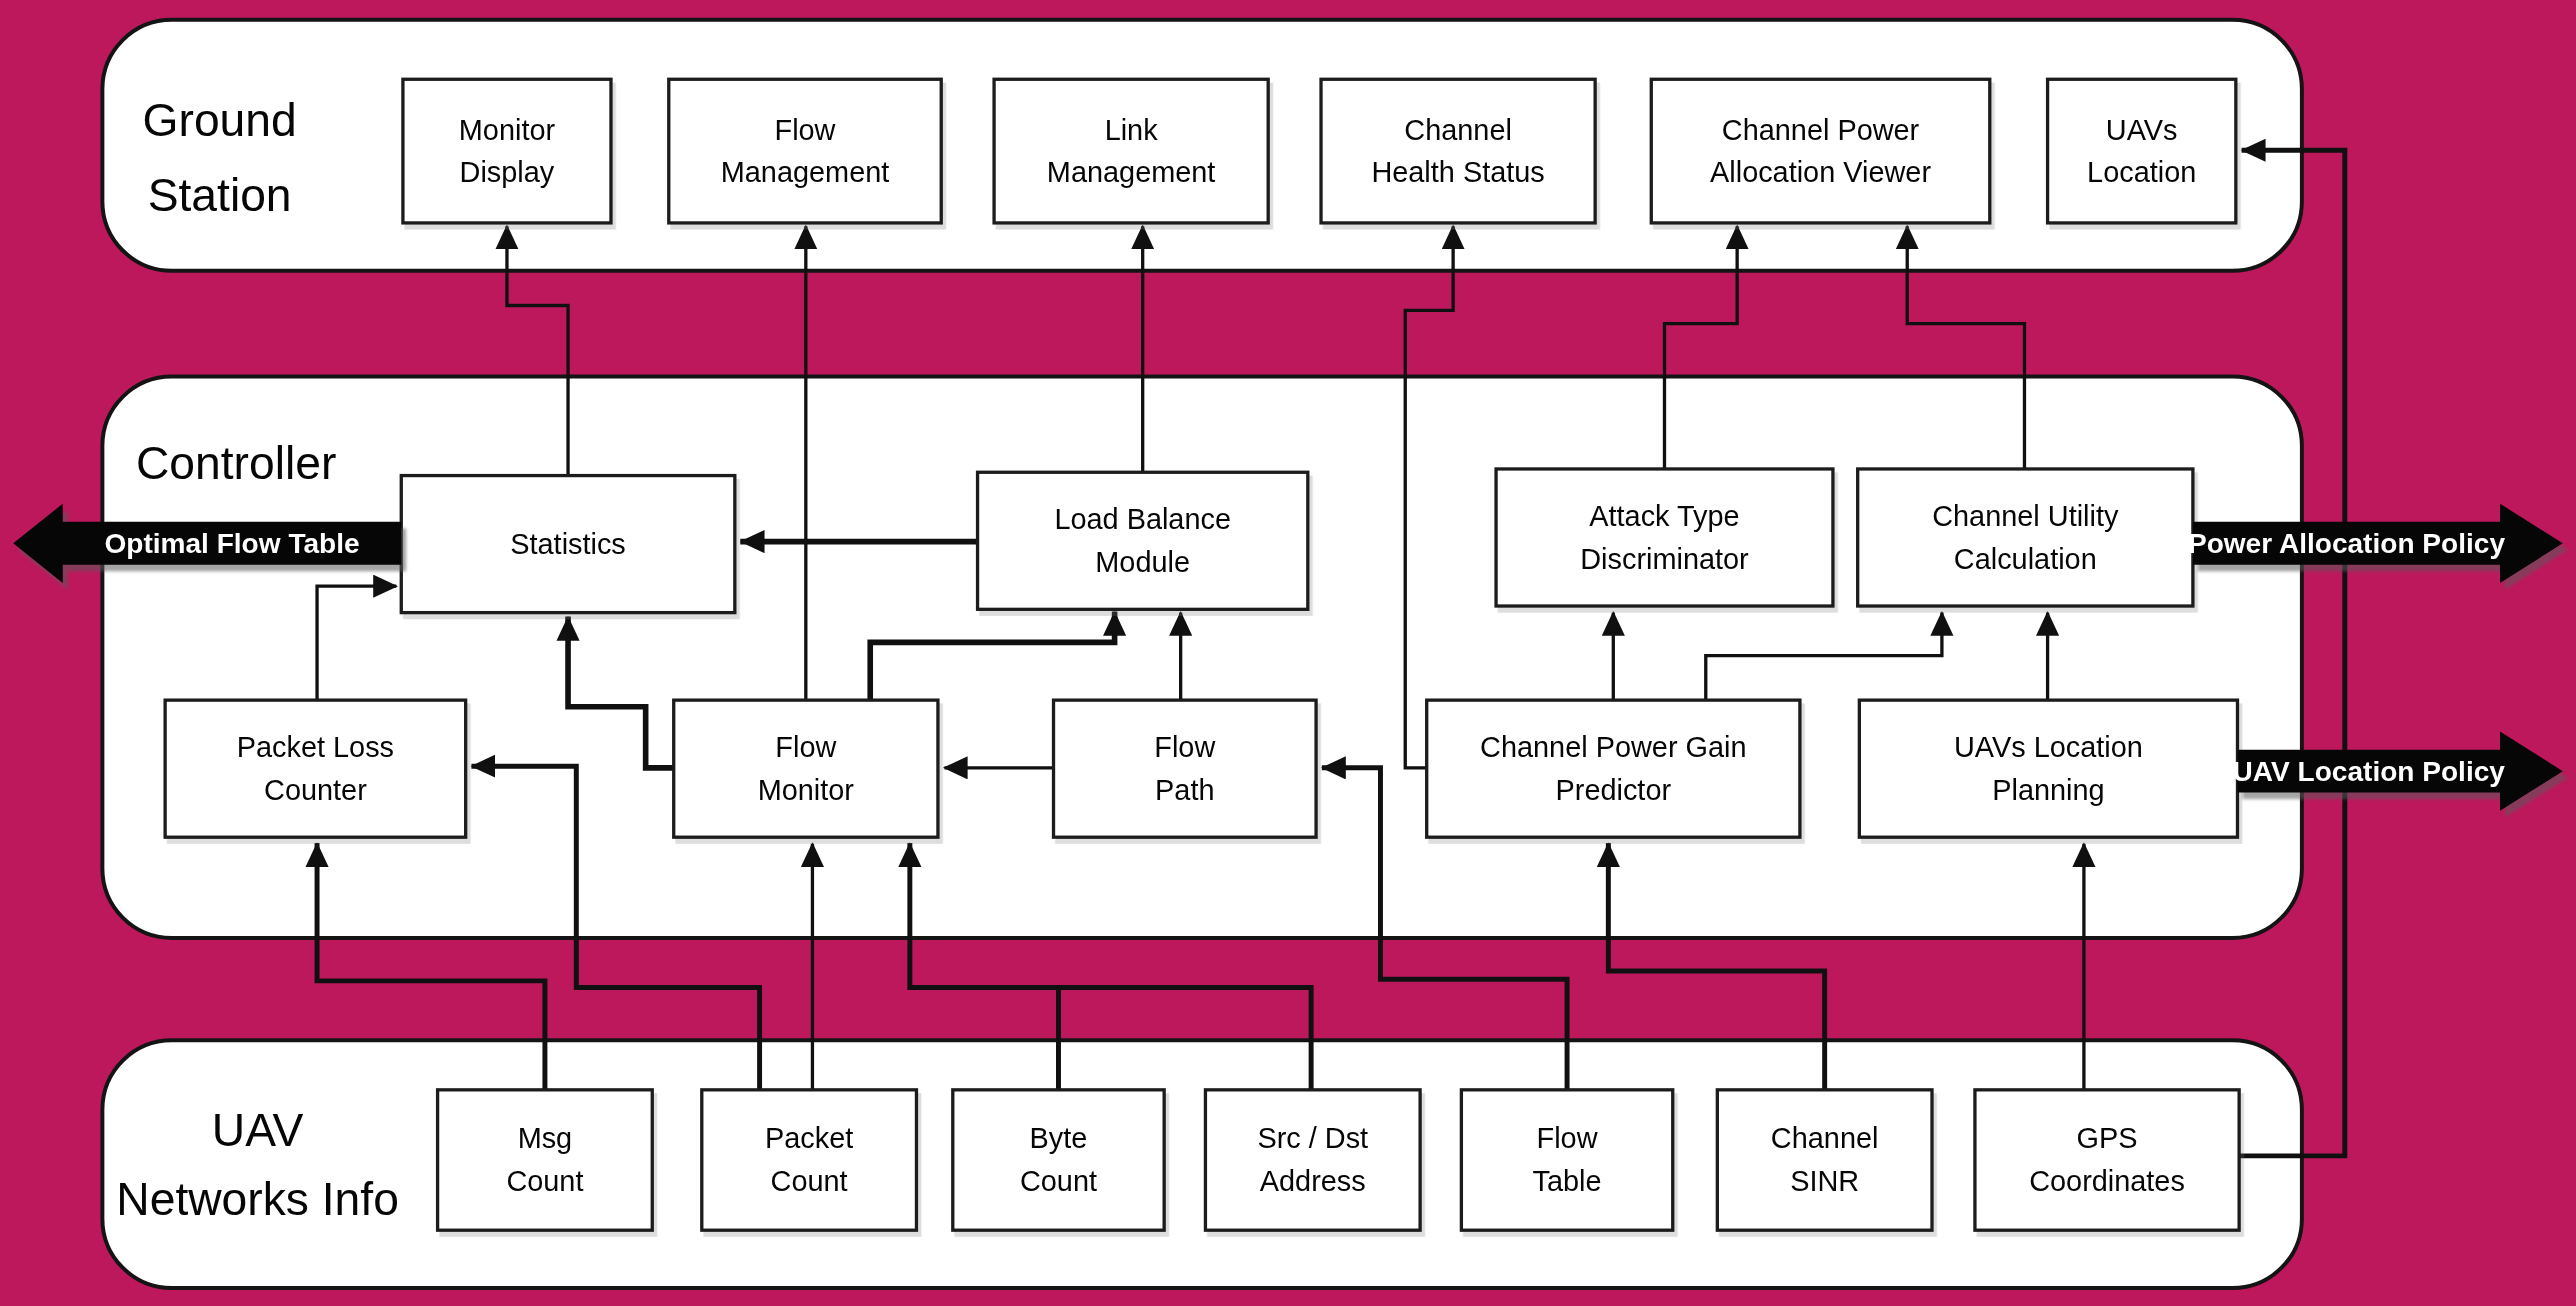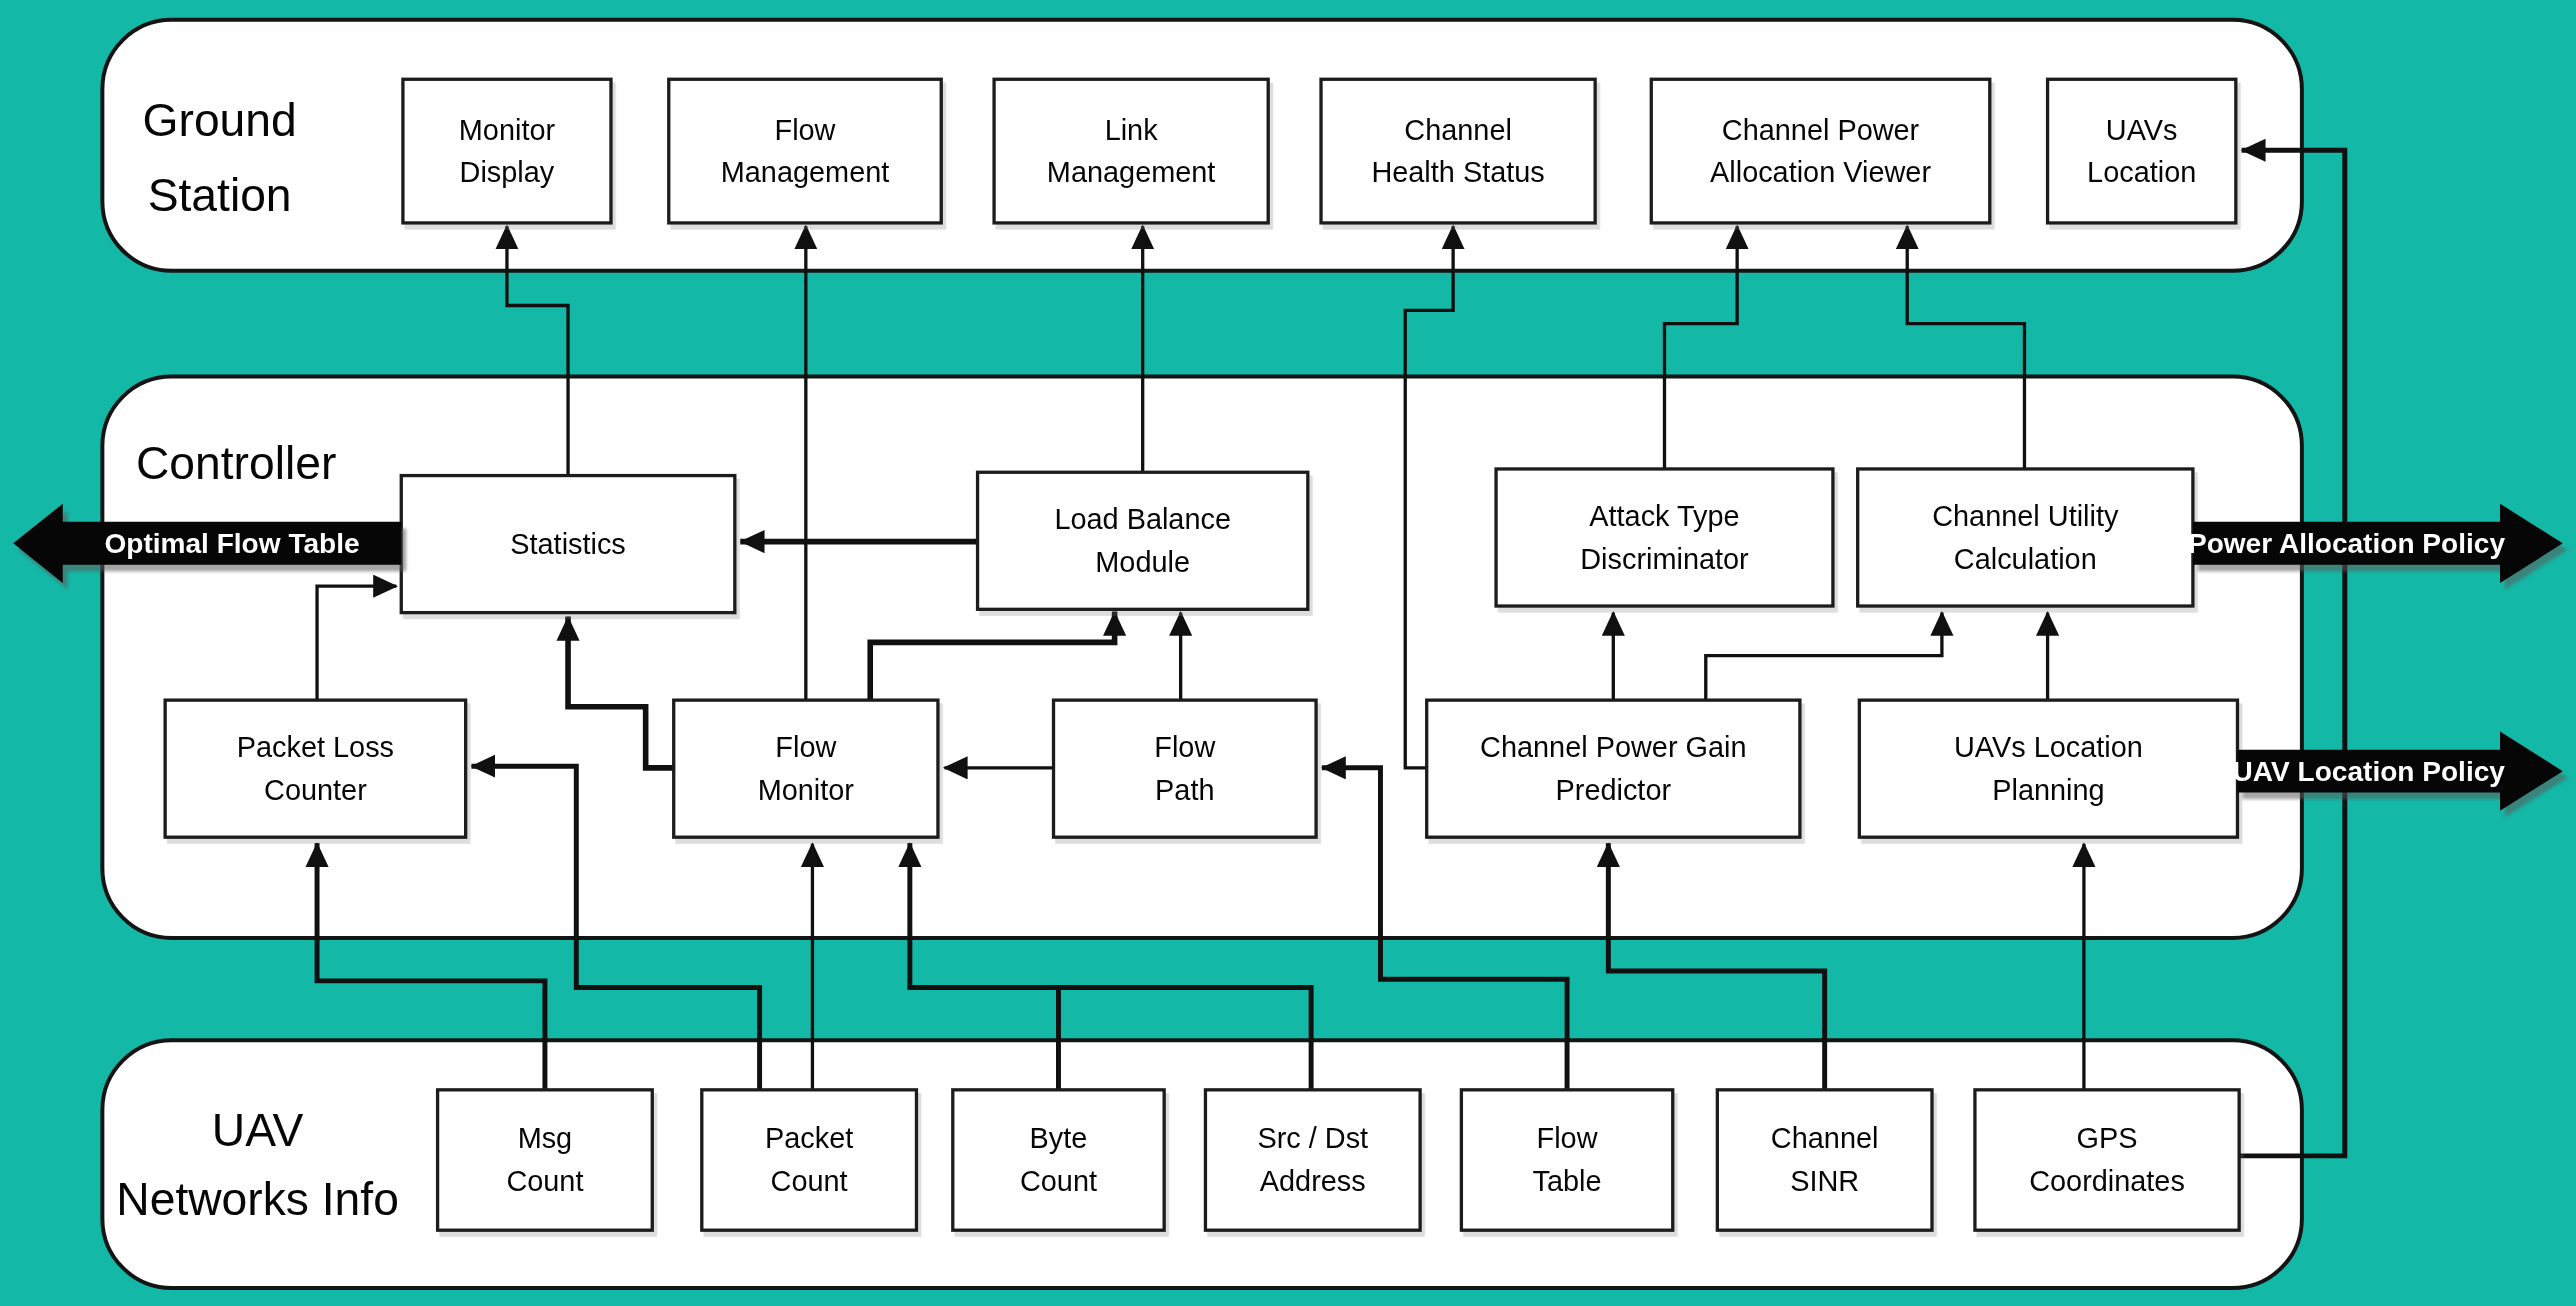--- a/index.html
+++ b/index.html
@@ -7,21 +7,21 @@
     padding:0;
     background:#ffffff;
     font-family:"Liberation Sans", sans-serif;
   }
   #stage{
     width:100vw;
     height:100vh;
     display:flex;
     align-items:center;
     justify-content:center;
-    background:#14b8a6;
+    background:#be185d;
   }
   svg{ display:block; width:100%; height:auto; }
   .container-rect{
     fill:#ffffff;
     stroke:#141414;
     stroke-width:2.4;
   }
   .node-rect{
     fill:#ffffff;
     stroke:#1c1c1c;

